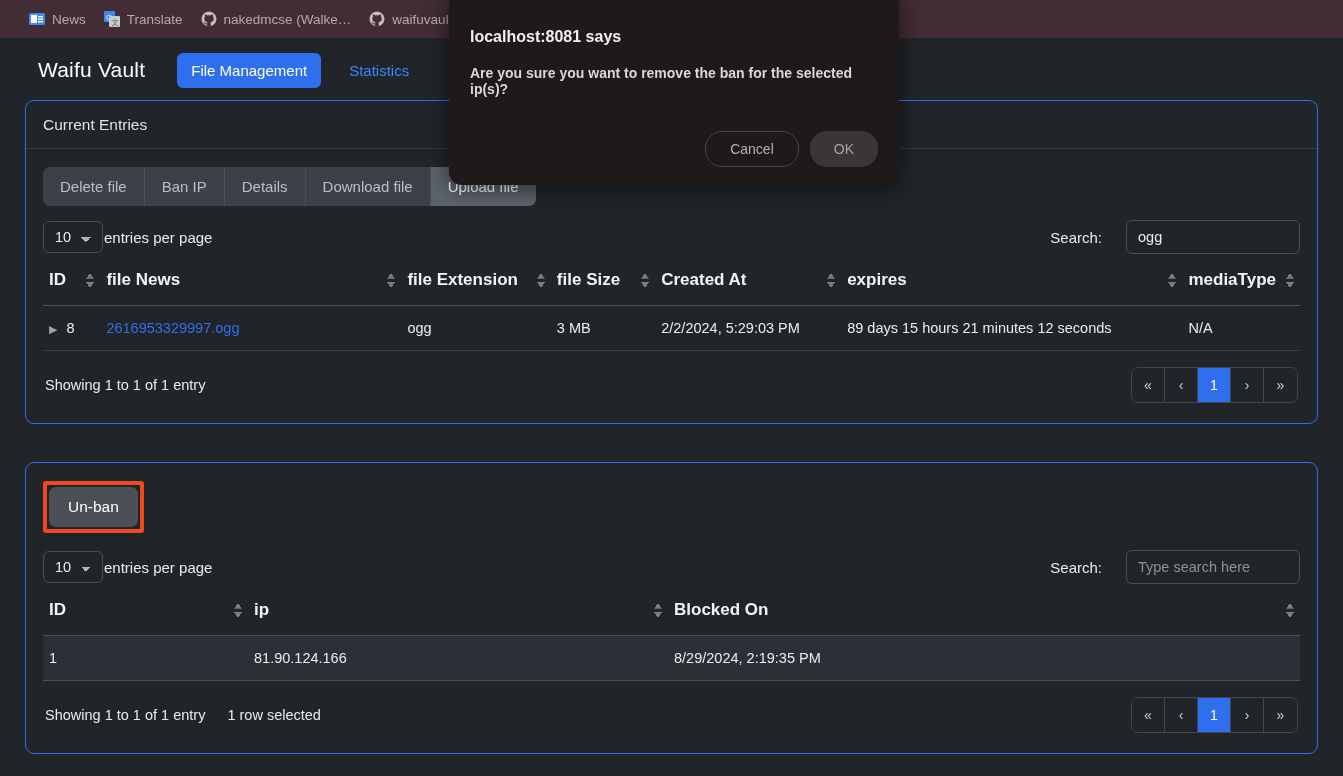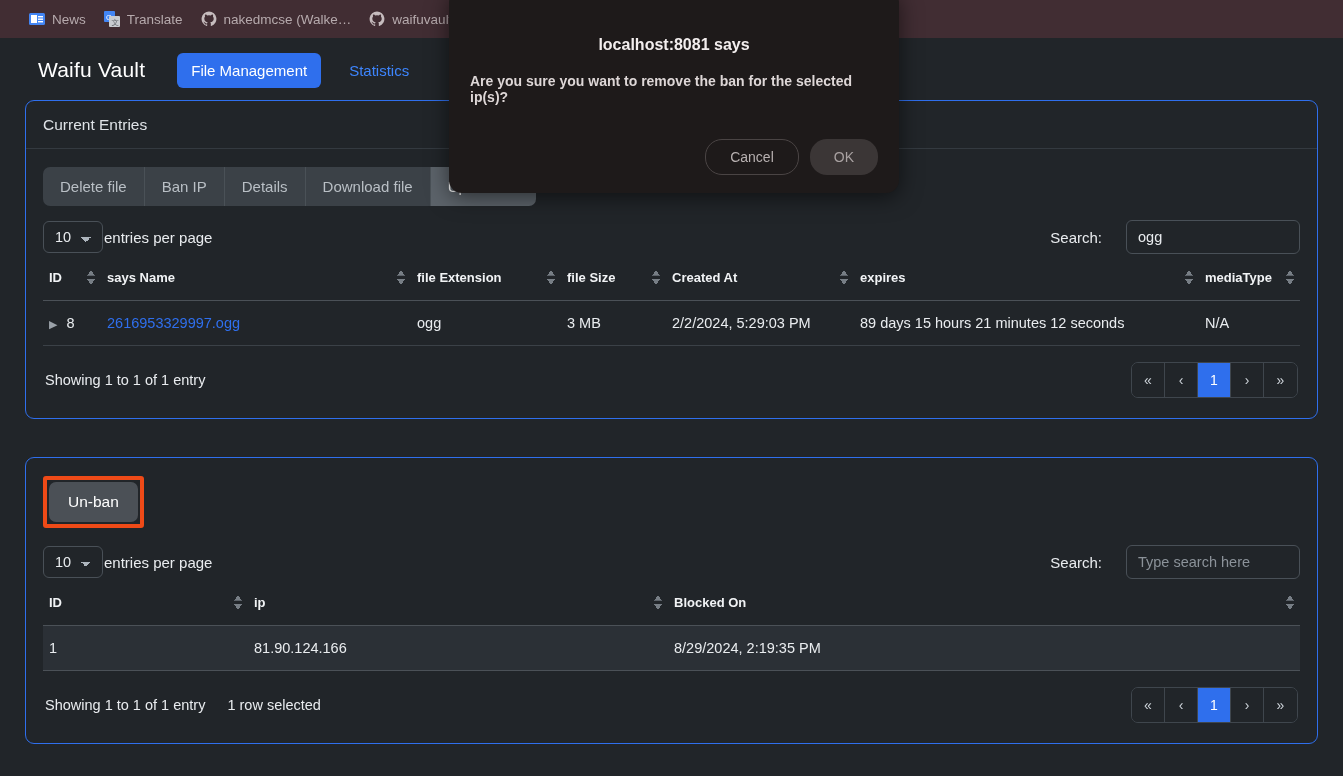--- a/index.html
+++ b/index.html
@@ -162,21 +162,21 @@
     font-size: 14.5px;
     padding: 8px 11px;
     width: 174px;
   }
   .search-input::placeholder { color: #8b9299; }
 
   
   table { width: 100%; border-collapse: collapse; }
   thead th {
     text-align: left;
-    font-size: 13px;
+    font-size: 17px;
     font-weight: bold;
     color: #f1f3f5;
     padding: 16px 6px 15px 6px;
     border-bottom: 1px solid #4b5157;
     white-space: nowrap;
   }
   .th-in { display: flex; align-items: center; justify-content: space-between; gap: 10px; }
   .sort {
     width: 8px; height: 15px; flex: none;
     background:
@@ -238,23 +238,22 @@
     background: #1e1a1a;
     border-radius: 13px;
     box-shadow: 0 4px 22px rgba(0,0,0,.55);
     padding: 22px 21px 18px 21px;
     z-index: 50;
   }
   .dlg-title {
     font-size: 16px;
     font-weight: bold;
     color: #f3eeee;
-    margin-top: 24px;
+    margin-top: 16px;
     margin-bottom: 19px;
-    text-align: center;
   }
   .dlg-msg { font-size: 14px; color: #ded7d7; font-weight: bold; }
   .dlg-btns {
     display: flex;
     justify-content: flex-end;
     gap: 11px;
     margin-top: 34px;
   }
   .dlg-btn {
     font-family: inherit;
@@ -347,21 +346,21 @@
         <thead>
           <tr>
             <th style="width:58px">
               <span class="th-in">
                   <span>ID</span>
                   <span class="sort"></span>
                 </span>
             </th>
             <th style="width:310px">
               <span class="th-in">
-                  <span>says Name</span>
+                  <span>file News</span>
                   <span class="sort"></span>
                 </span>
             </th>
             <th style="width:150px">
               <span class="th-in">
                   <span>file Extension</span>
                   <span class="sort"></span>
                 </span>
             </th>
             <th style="width:105px">

